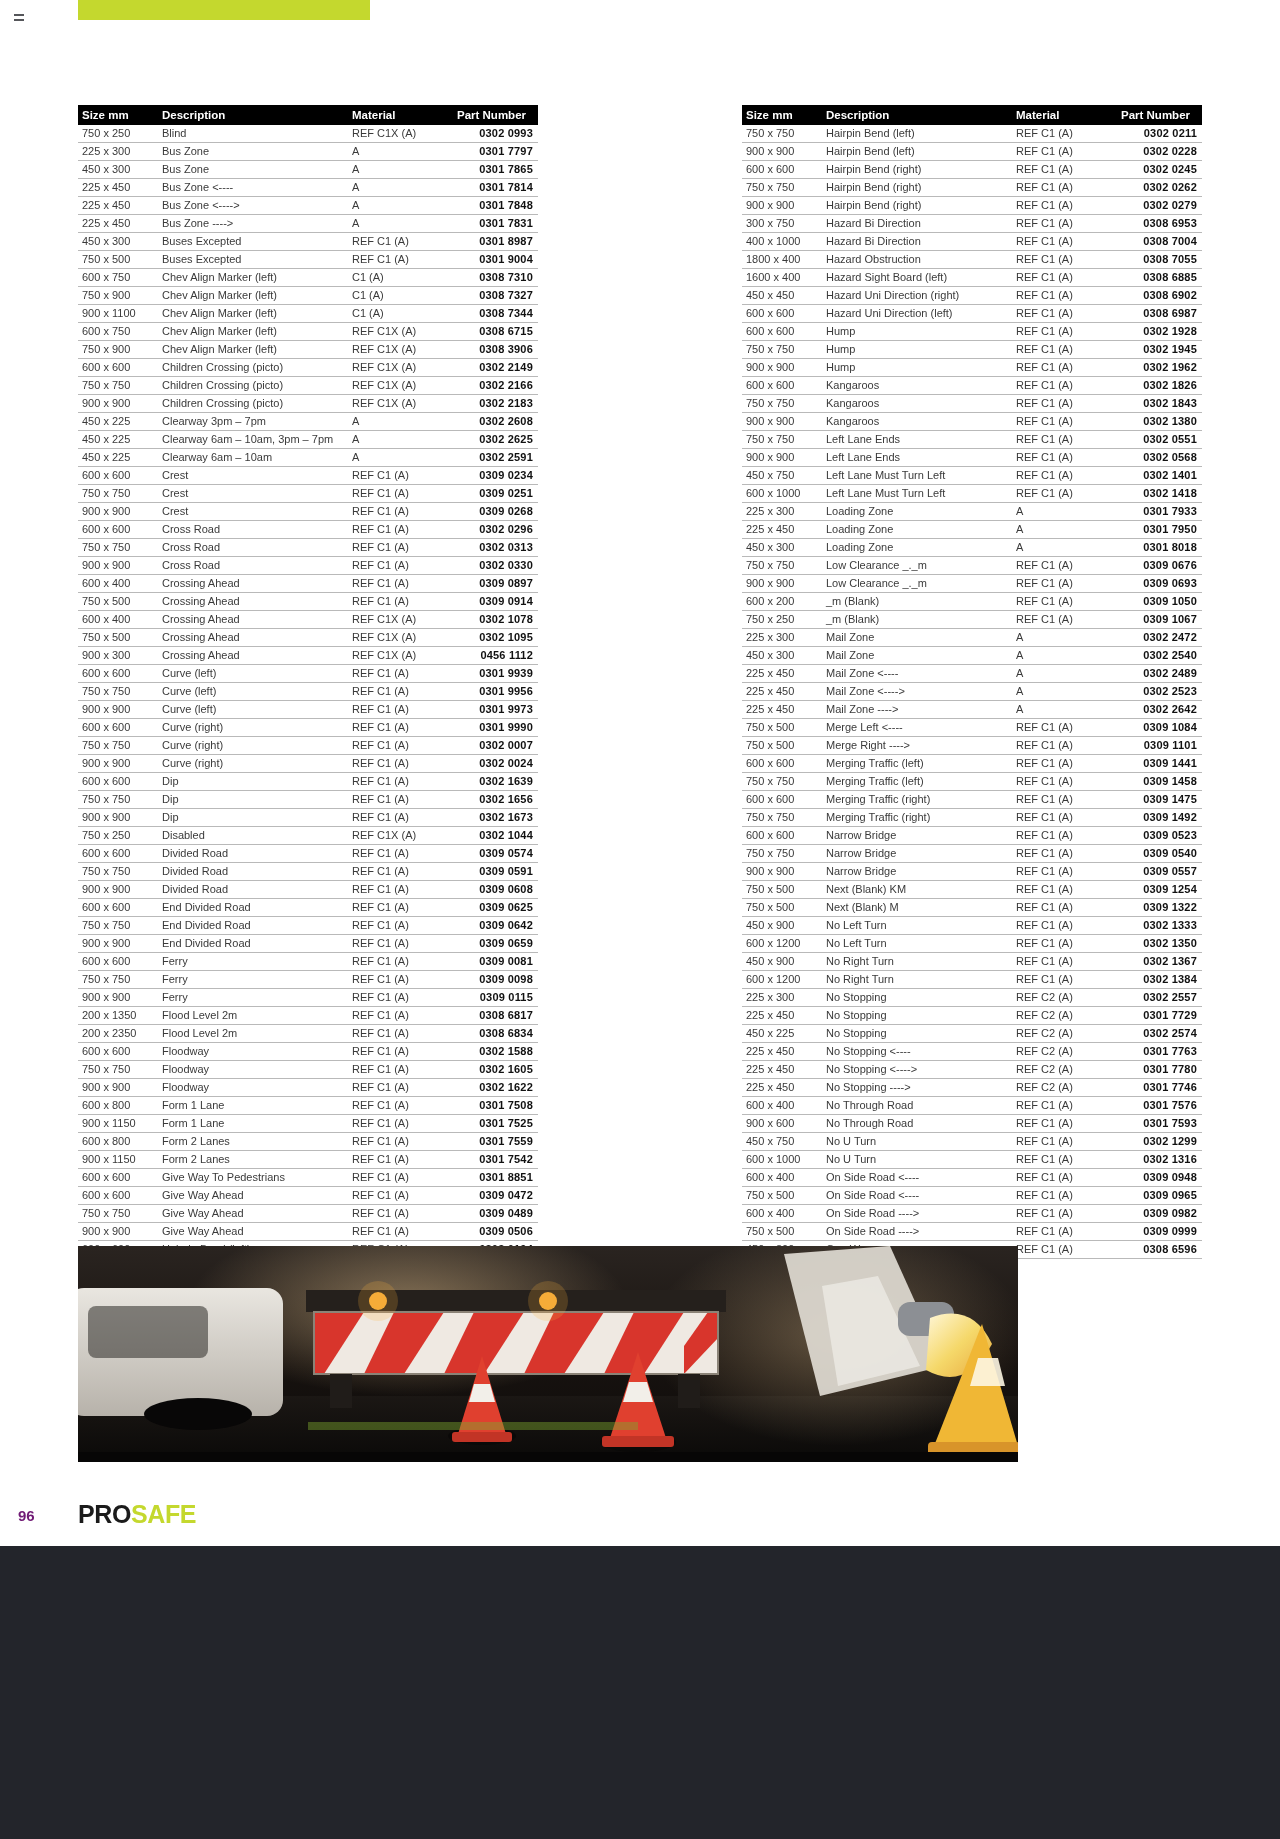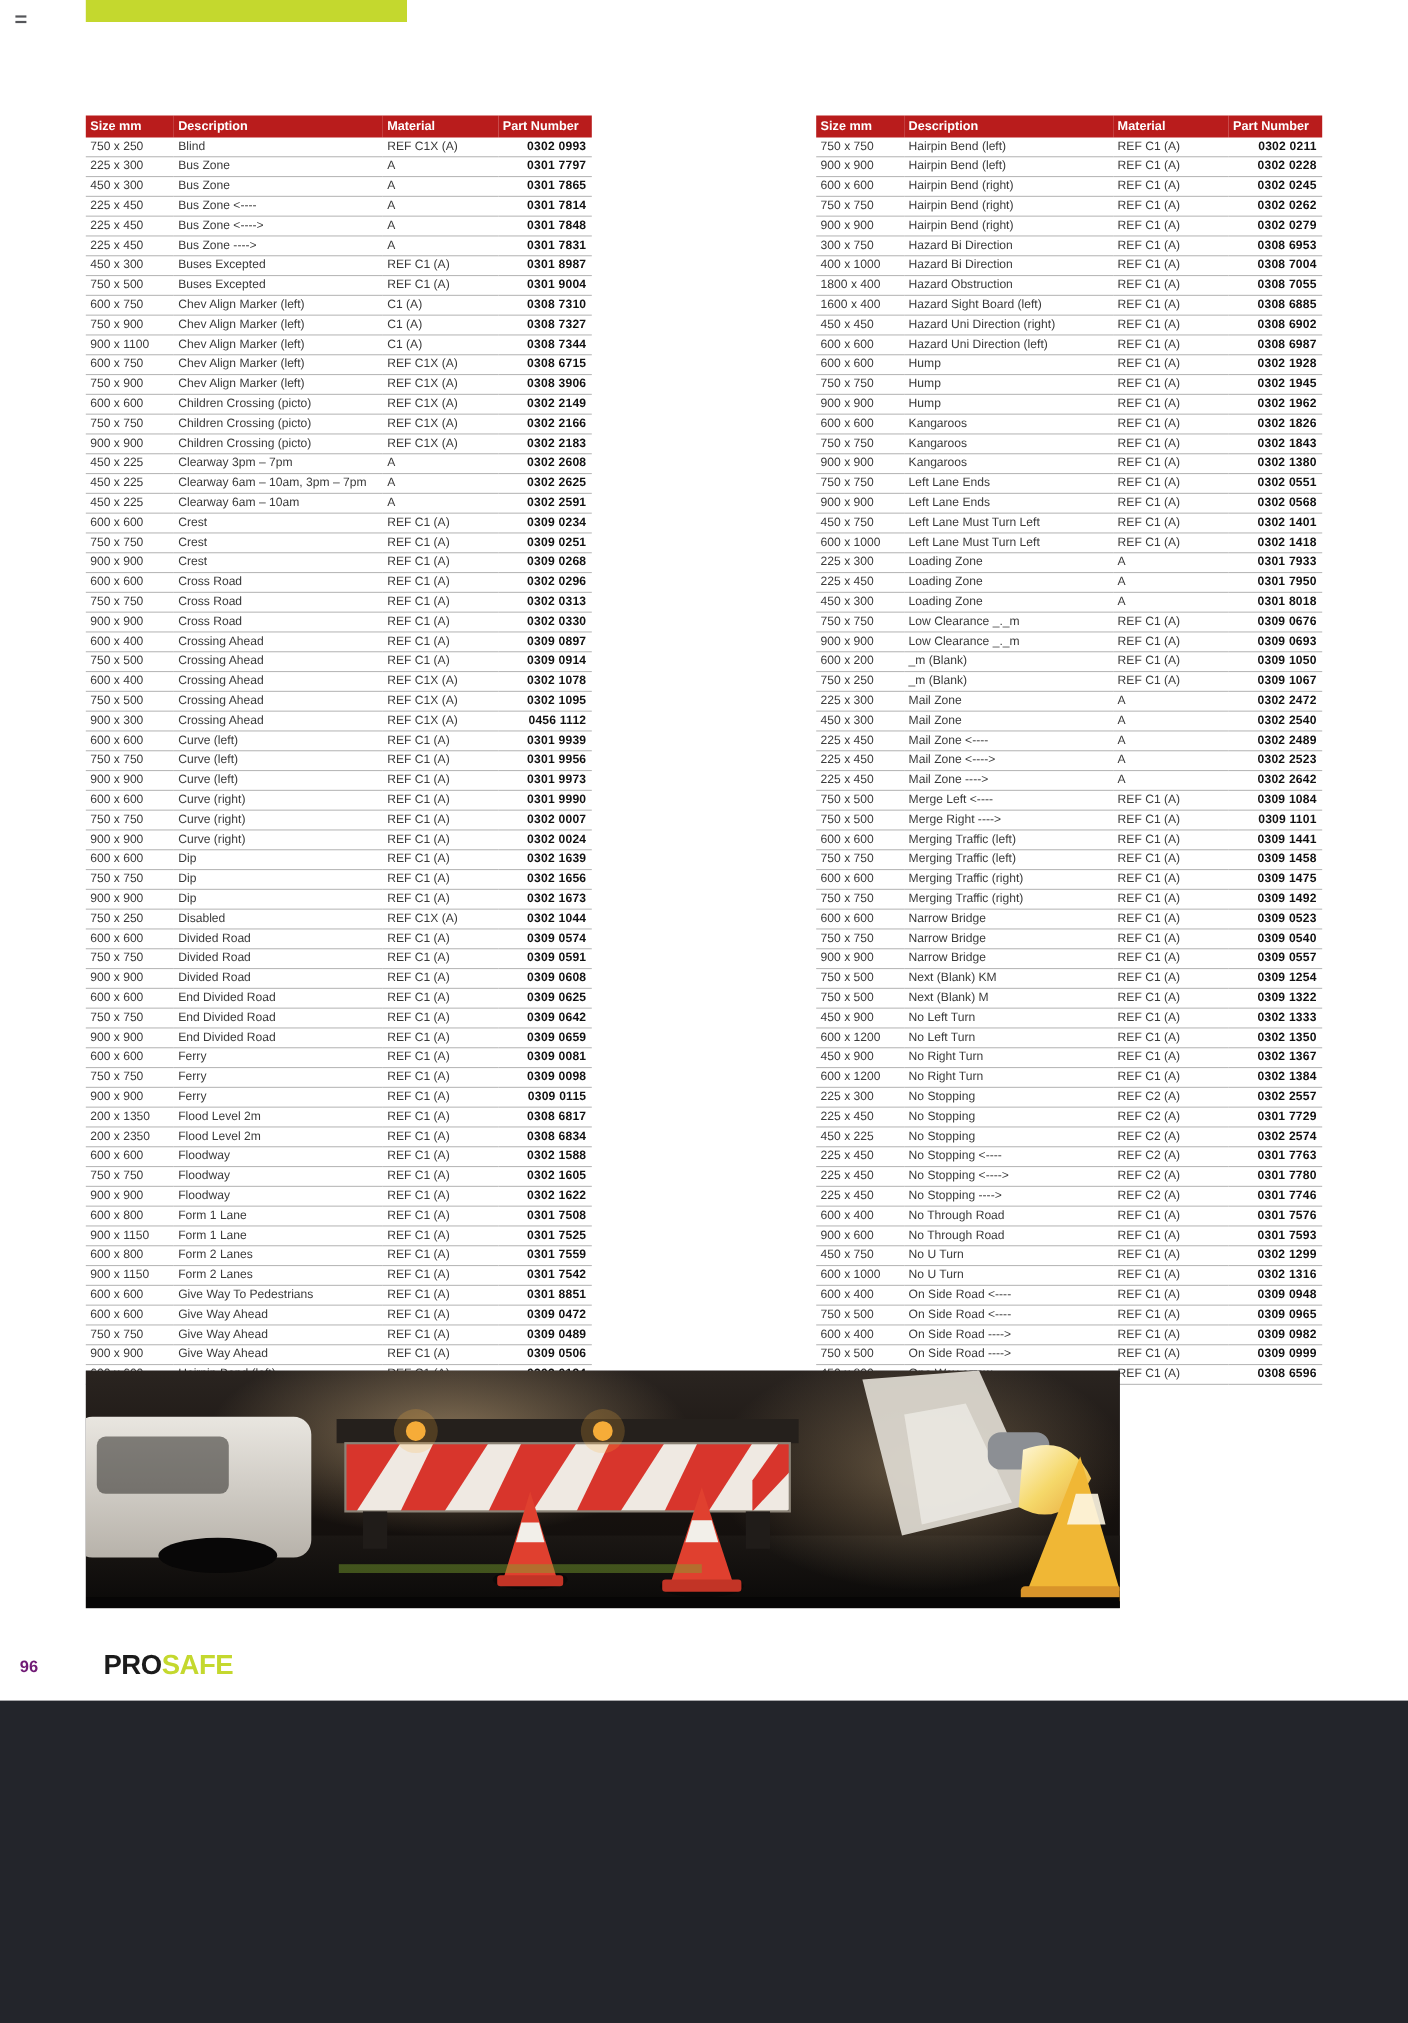--- a/index.html
+++ b/index.html
@@ -63,21 +63,21 @@
     display: flex;
     justify-content: space-between;
   }
   table.cat {
     border-collapse: collapse;
     width: 460px;
     table-layout: fixed;
   }
   table.cat.right { width: 455px; }
   table.cat thead th {
-    background: #b91c1c;
+    background: #000000;
     color: #ffffff;
     font-size: 11.5px;
     font-weight: bold;
     text-align: left;
     padding: 4px 4px 4px 4px;
     height: 17px;
     box-sizing: border-box;
     white-space: nowrap;
   }
   table.cat thead th.num { text-align: right; padding-right: 22px; }
@@ -123,21 +123,20 @@
     font-weight: bold;
     color: #701a75;
   }
   .brand {
     position: absolute;
     left: 78px;
     top: 1500px;
     font-size: 25px;
     font-weight: bold;
     letter-spacing: -0.4px;
-    margin-left: 16px;
   }
   .brand .pro { color: #1b1b1b; }
   .brand .safe { color: #c4d82e; }
   .footer-bar {
     position: absolute;
     left: 0;
     top: 1546px;
     width: 1280px;
     height: 293px;
     background: #23252b;

